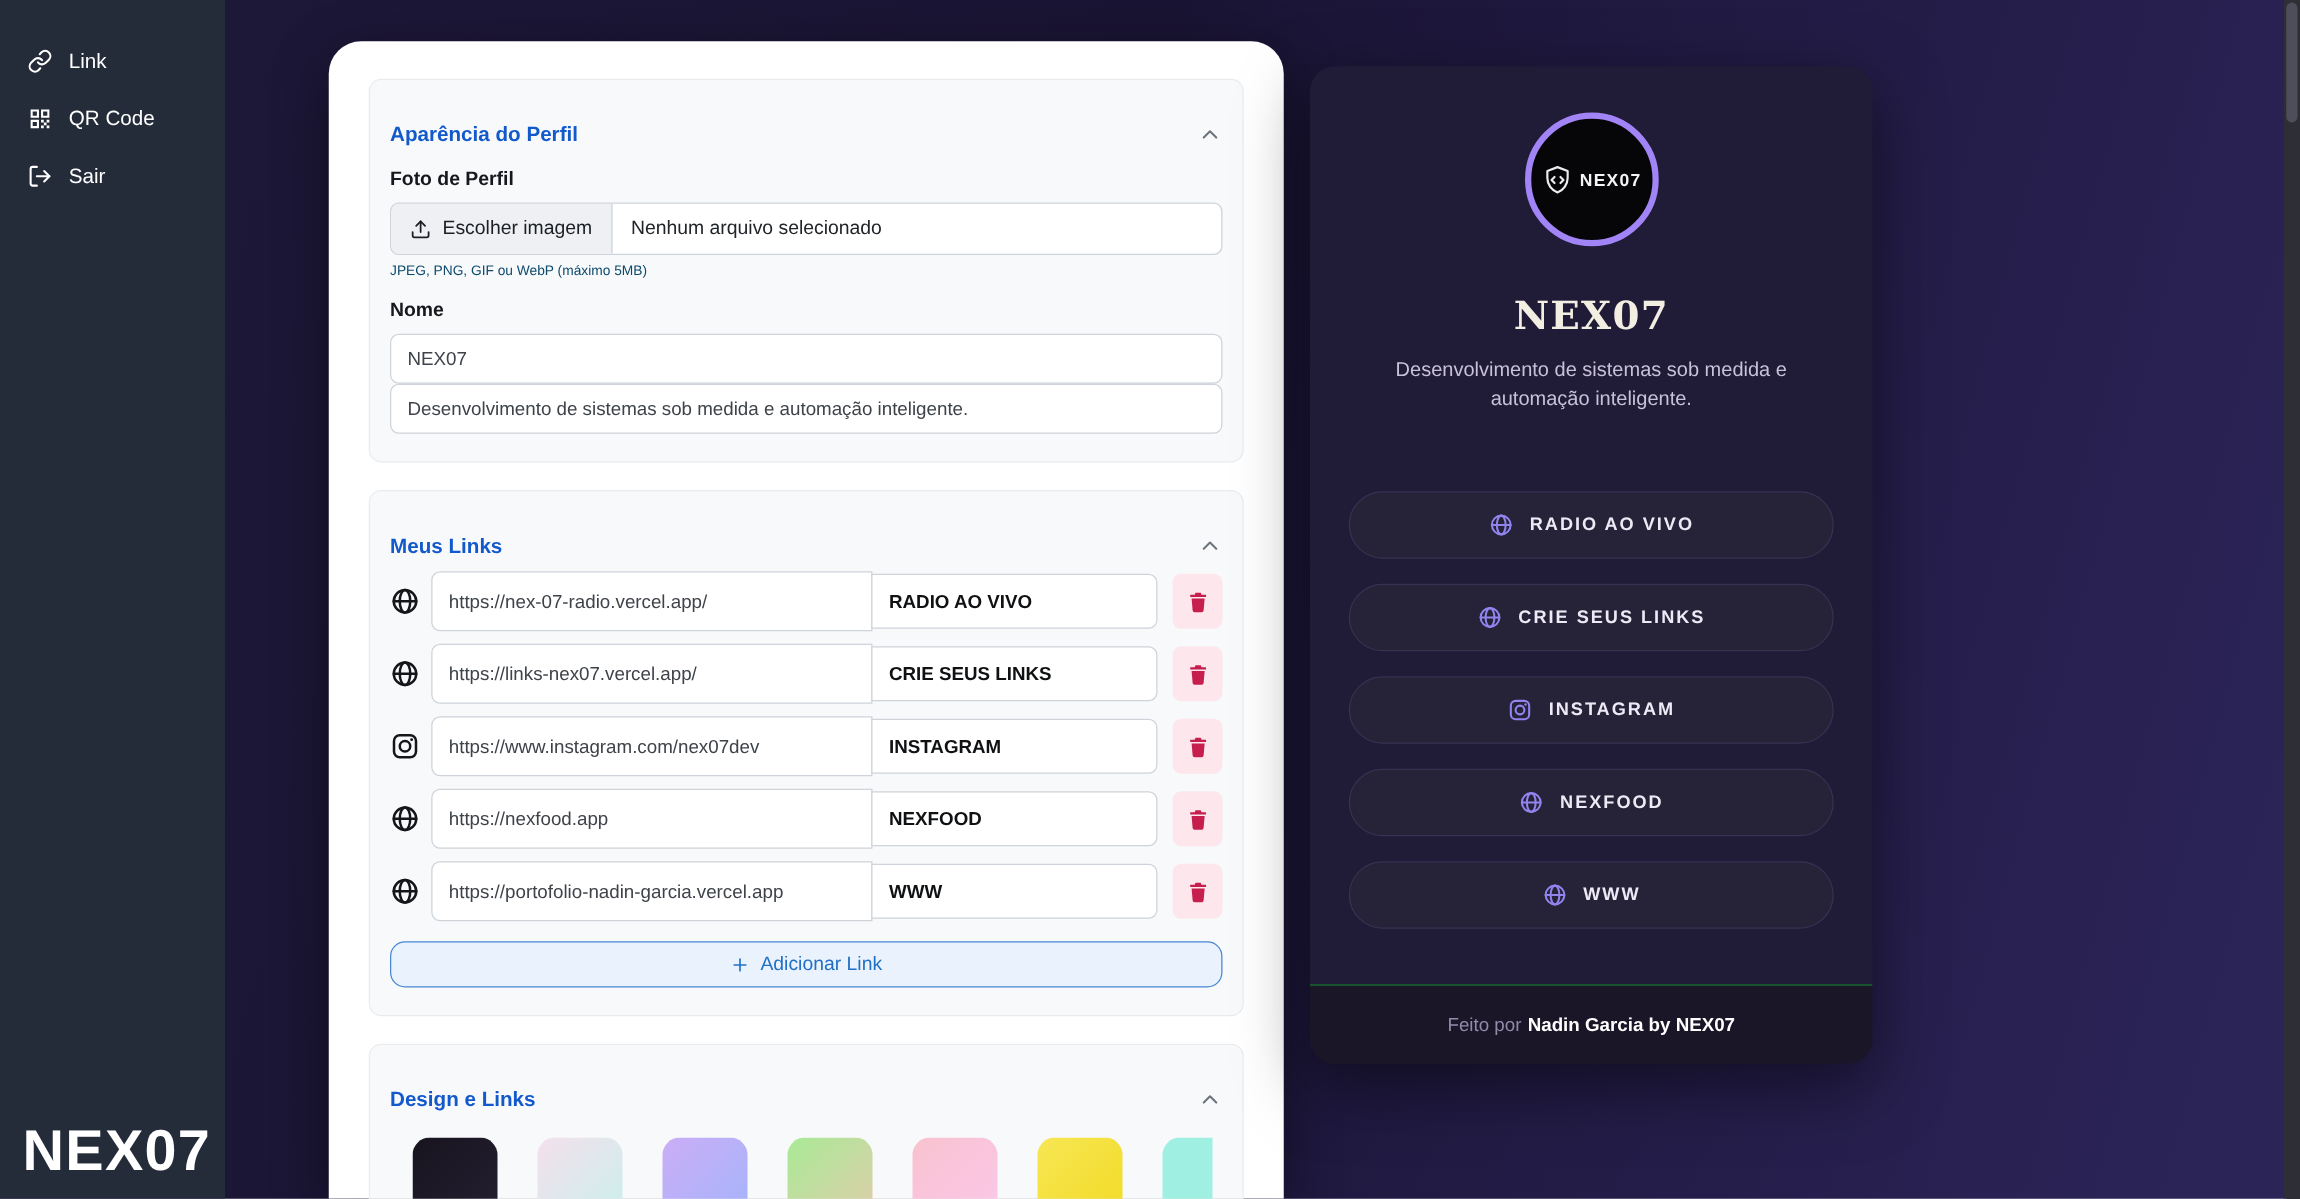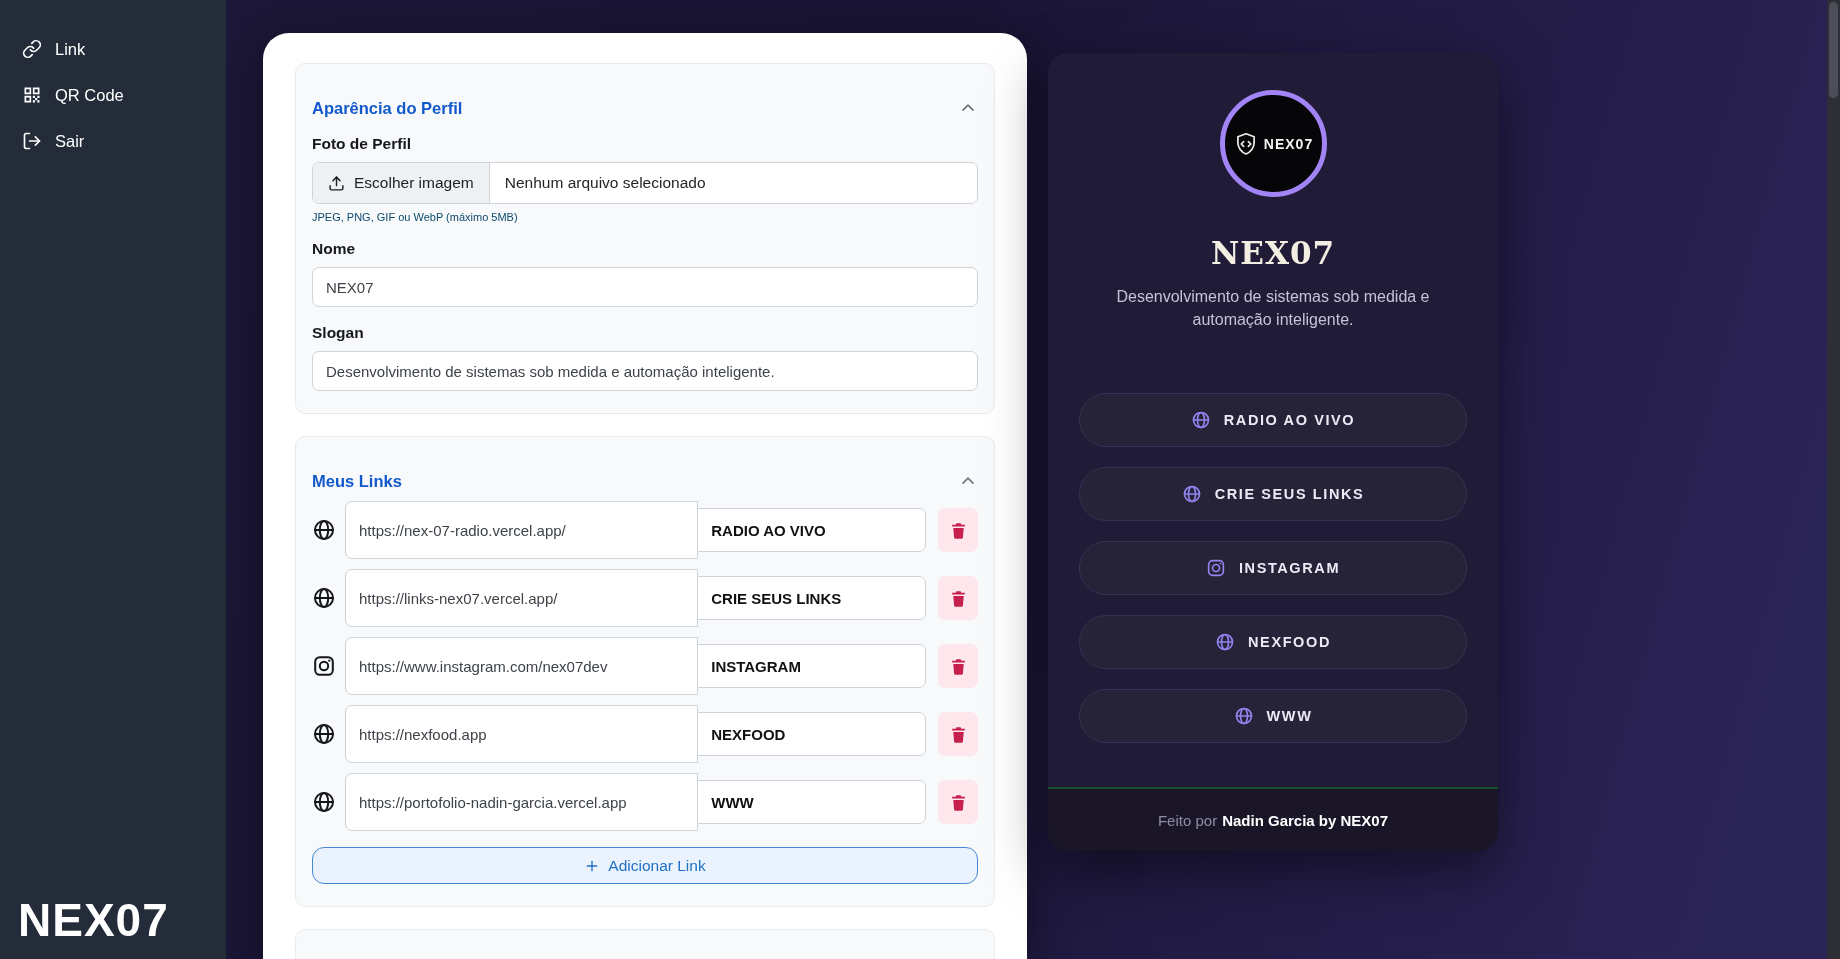--- a/index.html
+++ b/index.html
@@ -9,21 +9,21 @@
     background:linear-gradient(105deg,#1e1839 0%,#1a1434 45%,#241d49 75%,#2b2457 96%);
   }
   .icn{display:inline-flex;}
   .icn svg{width:100%;height:100%;display:block;}
 
   
   .scrollbar{position:absolute;right:0;top:0;width:13px;height:100%;background:#2e2f36;z-index:6;}
   .scrollbar .thumb{position:absolute;top:2px;left:2px;right:2px;height:96px;border-radius:5px;background:#4d4e59;}
 
   
-  .sidebar{position:absolute;left:0;top:0;width:226px;height:100%;background:#242b39;z-index:4;}
+  .sidebar{position:absolute;left:0;top:0;width:180px;height:100%;background:#242b39;z-index:4;}
   .nav{padding-top:26px;display:flex;flex-direction:column;}
   .nav-item{display:flex;align-items:center;gap:13px;padding:13px 22px;color:#ffffff;font-size:16.5px;cursor:pointer;}
   .nav-item .icn{width:20px;height:20px;color:#fff;flex:0 0 auto;}
   .side-logo{position:absolute;left:18px;bottom:12px;color:#fff;font-size:46px;font-weight:800;letter-spacing:1px;}
 
   
   .panel{position:absolute;left:263px;top:33px;width:764px;height:926px;box-sizing:border-box;
     background:#fff;border-radius:26px 26px 0 0;padding:30px 32px;box-shadow:0 12px 44px rgba(0,0,0,.45);z-index:2;}
   .card{background:#f8f9fa;border:1px solid #e9ecef;border-radius:10px;padding:34px 16px 22px;margin-bottom:22px;}
   .card-head{display:flex;align-items:center;justify-content:space-between;cursor:pointer;}
@@ -35,21 +35,21 @@
     font-size:15.5px;color:#1c1f23;cursor:pointer;white-space:nowrap;}
   .file-btn .icn{width:17px;height:17px;color:#1c1f23;}
   .file-status{display:flex;align-items:center;padding:0 15px;font-size:15.5px;color:#212529;}
   .hint{margin-top:7px;font-size:11px;color:#0c4a6e;}
   .text-input{width:100%;box-sizing:border-box;height:40px;border:1px solid #ced4da;border-radius:7px;background:#fff;
     padding:0 13px;font-size:15px;color:#3e4349;font-family:inherit;outline:none;}
 
   .links-list{margin-top:8px;}
   .link-row{display:flex;align-items:center;margin-top:10px;}
   .row-icn{width:24px;height:24px;color:#14161a;margin-right:9px;flex:0 0 auto;}
-  .url-input{flex:1.62;min-width:0;height:58px;border:1px solid #ced4da;border-radius:7px 0 0 7px;background:#fff;
+  .url-input{flex:1.62;min-width:0;height:48px;border:1px solid #ced4da;border-radius:7px 0 0 7px;background:#fff;
     padding:0 13px;font-size:15px;color:#3e4349;font-family:inherit;outline:none;box-sizing:border-box;}
   .title-input{flex:1;min-width:0;height:44px;border:1px solid #ced4da;border-left:1px solid #ced4da;margin-left:-1px;
     border-radius:0 7px 7px 0;background:#fff;padding:0 13px;font-size:15px;font-weight:700;color:#0f1113;
     font-family:inherit;outline:none;box-sizing:border-box;}
   .del-btn{width:40px;height:44px;margin-left:12px;border:none;border-radius:7px;background:#fde7ed;color:#c61f4e;
     display:flex;align-items:center;justify-content:center;cursor:pointer;flex:0 0 auto;}
   .del-btn .icn{width:19px;height:19px;}
   .add-link{margin-top:16px;width:100%;height:37px;background:#eaf3fd;border:1.5px solid #4786d2;border-radius:12px;
     color:#2170c5;font-size:15.5px;display:flex;align-items:center;justify-content:center;gap:8px;cursor:pointer;font-family:inherit;}
   .add-link .icn{width:16px;height:16px;}
@@ -137,21 +137,20 @@
               <line x1="12" y1="3" x2="12" y2="15"></line>
             </svg>
           </span>
         <span>Escolher imagem</span>
       </div>
       <div class="file-status">Nenhum arquivo selecionado</div>
     </div>
     <div class="hint">JPEG, PNG, GIF ou WebP (máximo 5MB)</div>
     <div class="form-label">Nome</div>
     <input class="text-input" type="text" value="NEX07" style="">
-    <div class="form-label">Slogan</div>
     <input class="text-input" type="text" value="Desenvolvimento de sistemas sob medida e automação inteligente." style="">
   </section>
 
   <section class="card">
     <div class="card-head">
       <span class="card-title">Meus Links</span>
       <span class="chev icn">
           <svg viewBox="0 0 24 24" fill="none" stroke="currentColor" stroke-width="2" stroke-linecap="round" stroke-linejoin="round">
             <polyline points="6 14.5 12 8.5 18 14.5"></polyline>
           </svg>

